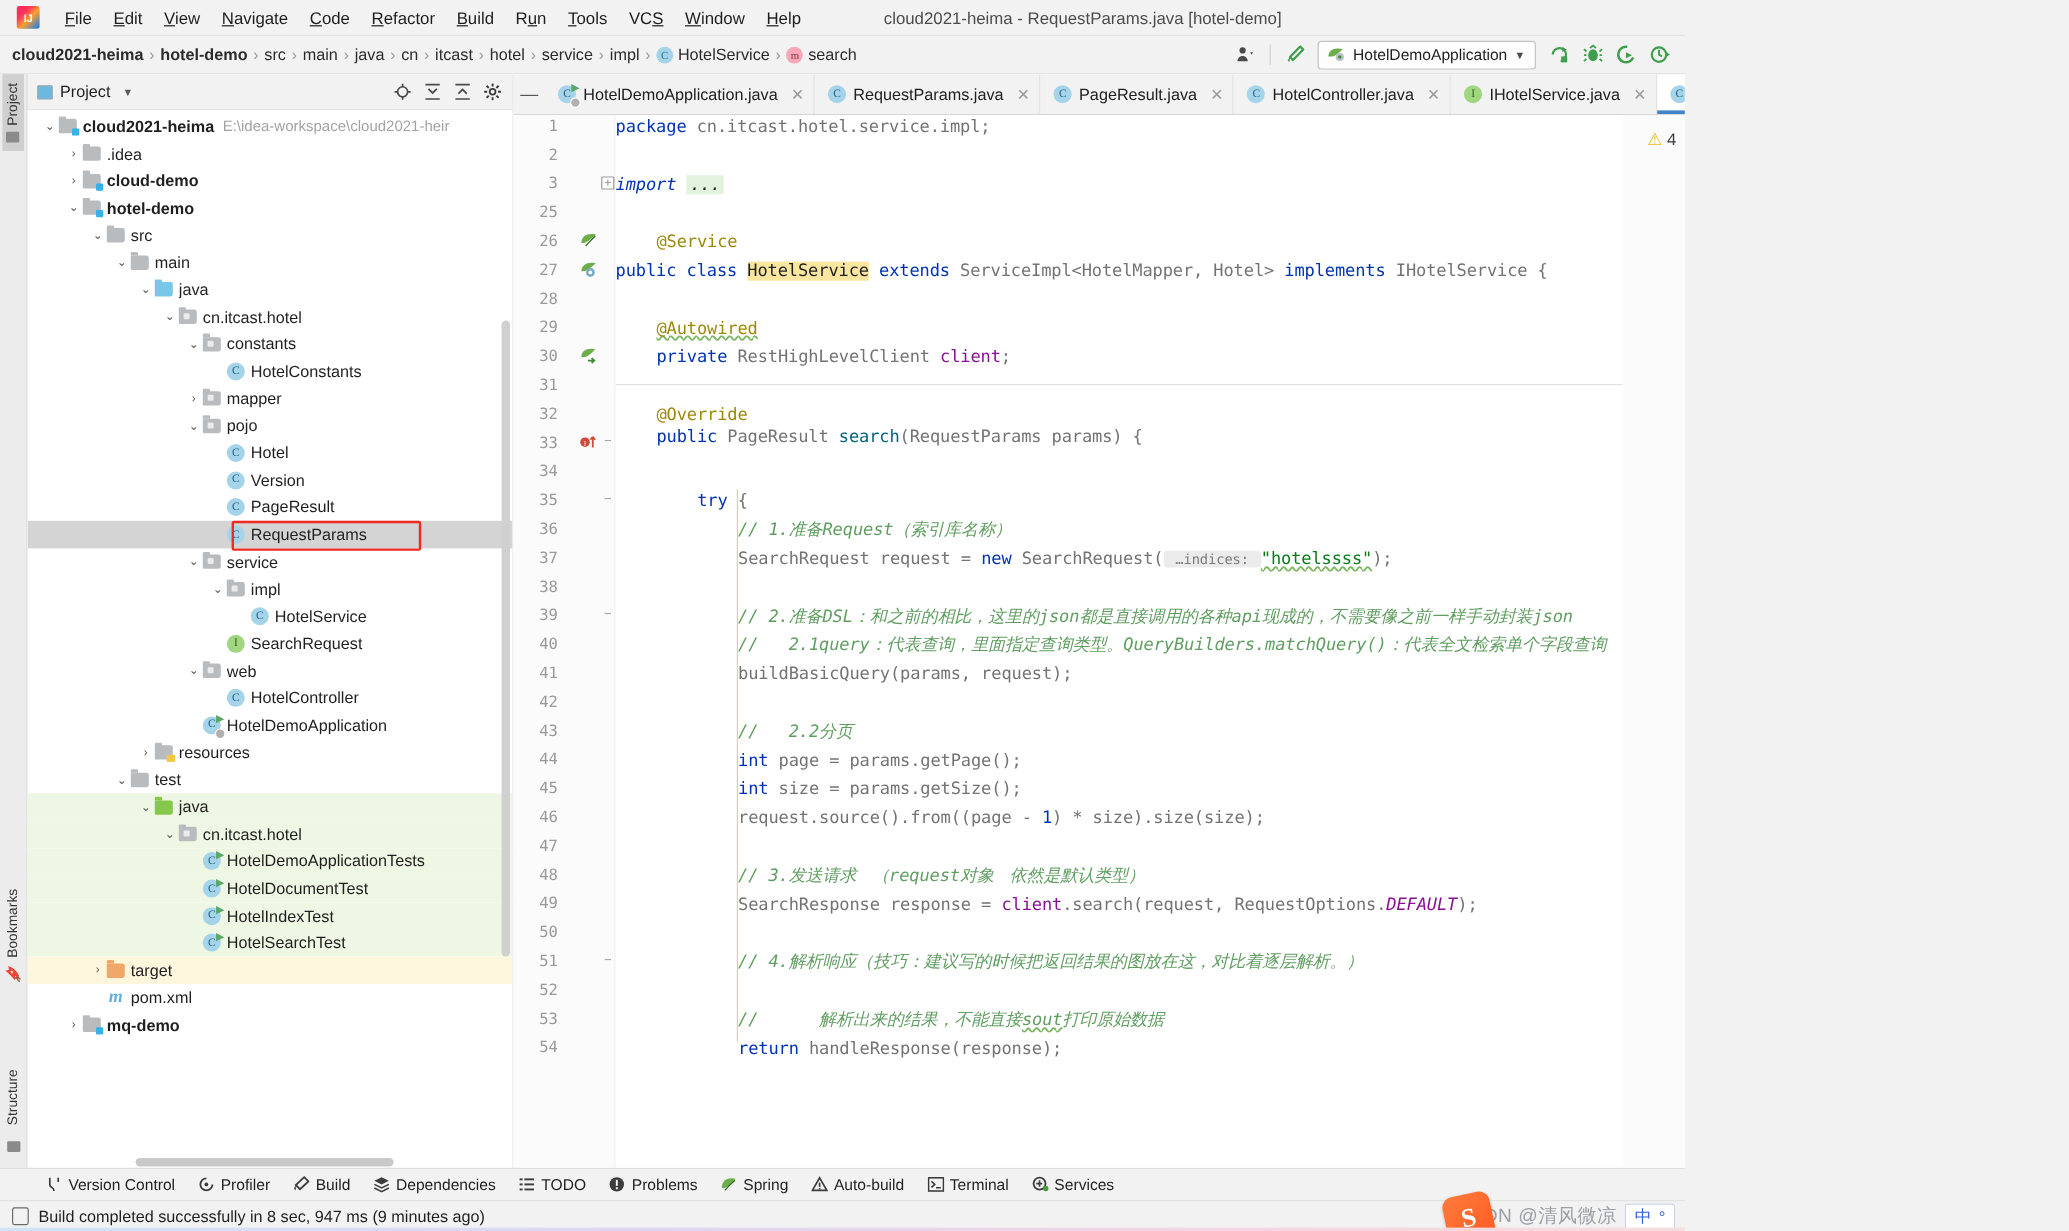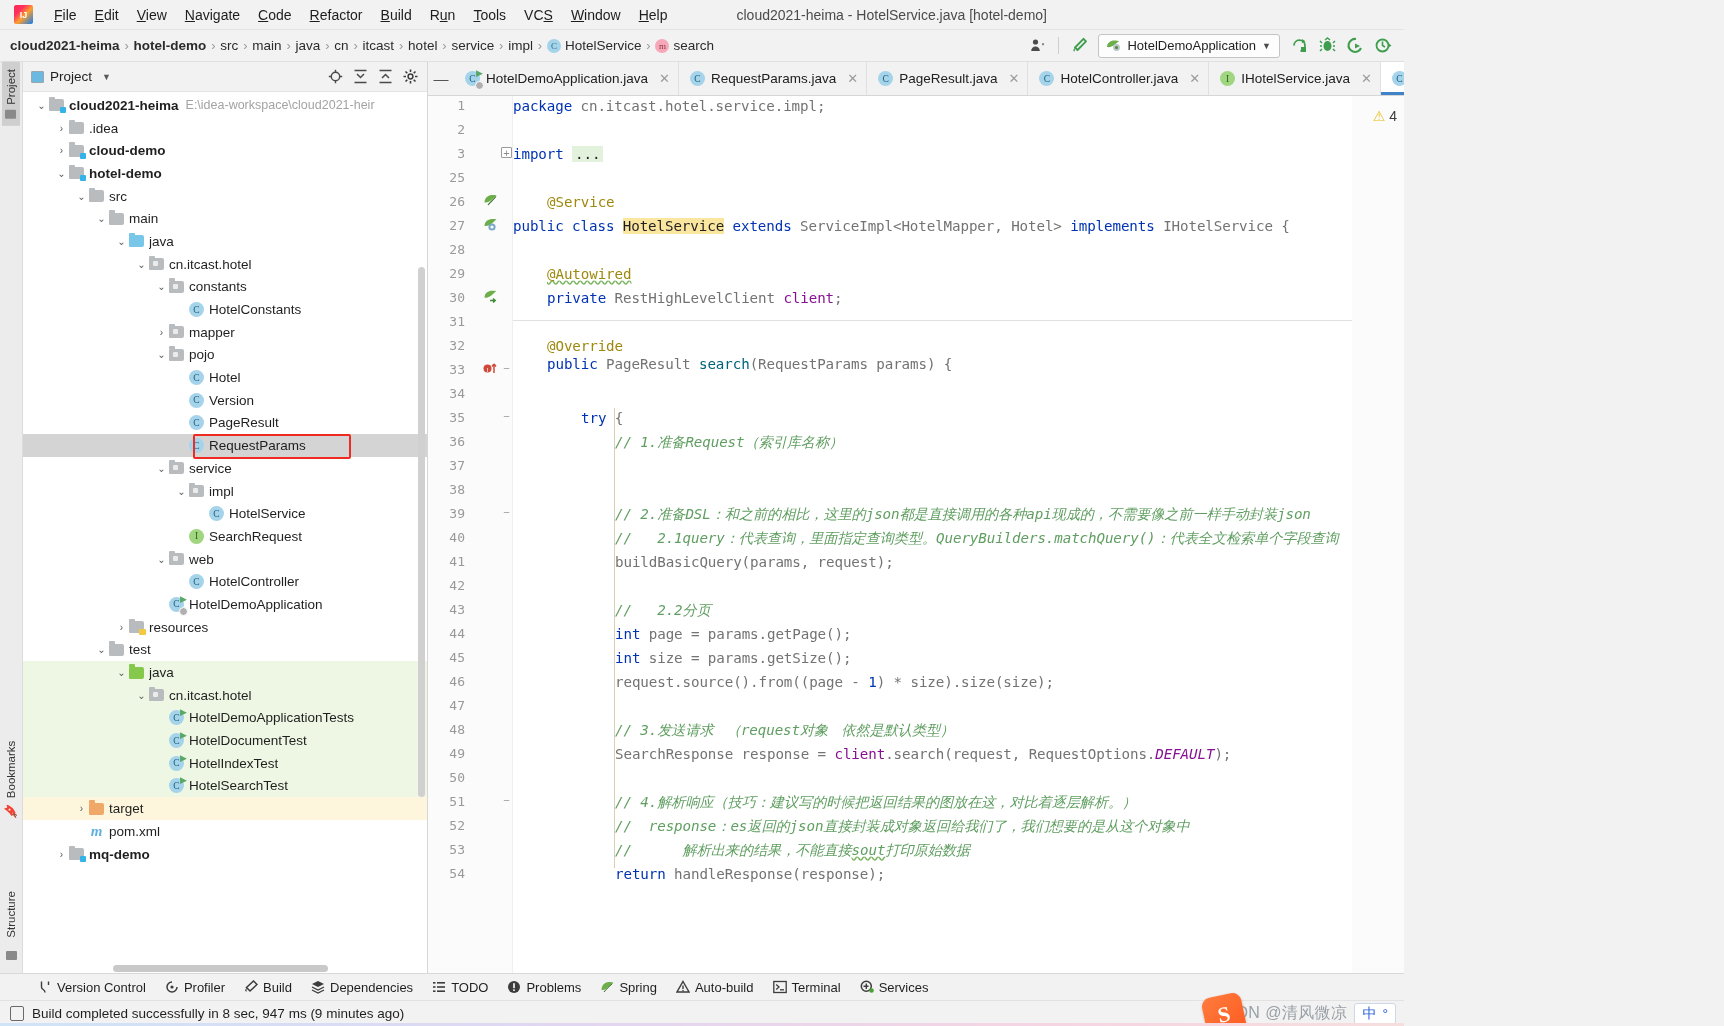--- a/index.html
+++ b/index.html
@@ -260,21 +260,21 @@
     <div class="menu-item"><u>V</u>iew</div>
     <div class="menu-item"><u>N</u>avigate</div>
     <div class="menu-item"><u>C</u>ode</div>
     <div class="menu-item"><u>R</u>efactor</div>
     <div class="menu-item"><u>B</u>uild</div>
     <div class="menu-item">R<u>u</u>n</div>
     <div class="menu-item"><u>T</u>ools</div>
     <div class="menu-item">VC<u>S</u></div>
     <div class="menu-item"><u>W</u>indow</div>
     <div class="menu-item"><u>H</u>elp</div>
-    <div class="win-title">cloud2021-heima - HotelService.java [hotel-demo]</div>
+    <div class="win-title">cloud2021-heima - RequestParams.java [hotel-demo]</div>
   </div>
 
   <div class="navbar">
     <div id="crumbs" style="display:flex;align-items:center;">
         <span class="crumb bold">
           <span>cloud2021-heima</span>
         </span>
         <span class="crumb-sep">›</span>
         <span class="crumb bold">
           <span>hotel-demo</span>
@@ -790,40 +790,40 @@
             <div class="fold" style="top: 267px; color: rgb(154, 154, 154);">−</div>
             <div class="fold" style="top: 315px; color: rgb(154, 154, 154);">−</div>
             <div class="fold" style="top: 411px; color: rgb(154, 154, 154);">−</div>
             <div class="fold" style="top: 699px; color: rgb(154, 154, 154);">−</div>
           </div>
         <div class="codepane" id="codepane">
             <div class="methodbar" style="top: 224px;"></div>
             <div class="indentguide" style="left: 101px; top: 312px; height: 12px; background: rgb(216, 207, 176);"></div>
             <div class="indentguide" style="left: 101px; top: 324px; height: 448px; background: rgb(216, 207, 176);"></div>
             <div class="cline" style="top: 2px; left: 0px;"><span class="kw">package</span> <span class="plain">cn.itcast.hotel.service.impl;</span></div>
-            <div class="cline" style="top: 50px; left: 0px;"><span class="kw">import</span> <span class="hl-dots">...</span></div>
+            <div class="cline" style="top: 50px; left: 0px; font-style: italic;"><span class="kw">import</span> <span class="hl-dots">...</span></div>
             <div class="cline" style="top: 98px; left: 34px;"><span class="ann">@Service</span></div>
             <div class="cline" style="top: 122px; left: 0px;"><span class="kw">public</span> <span class="kw">class</span> <span class="hl-ident">HotelService</span> <span class="kw">extends</span> <span class="plain">ServiceImpl&lt;HotelMapper, Hotel&gt;</span> <span class="kw">implements</span> <span class="plain">IHotelService {</span></div>
             <div class="cline" style="top: 170px; left: 34px;"><span class="ann squiggle-g">@Autowired</span></div>
             <div class="cline" style="top: 194px; left: 34px;"><span class="kw">private</span> <span class="plain">RestHighLevelClient</span> <span class="fld2">client</span><span class="plain">;</span></div>
             <div class="cline" style="top: 242px; left: 34px;"><span class="ann">@Override</span></div>
             <div class="cline" style="top: 260px; left: 34px;"><span class="kw">public</span> <span class="plain">PageResult</span> <span class="mname">search</span><span class="plain">(RequestParams params) {</span></div>
             <div class="cline" style="top: 314px; left: 68px;"><span class="kw">try</span> <span class="plain">{</span></div>
             <div class="cline" style="top: 338px; left: 102px;"><span class="cmt">// 1.</span><span class="cmt cn">准备</span><span class="cmt">Request</span><span class="cmt cn">（索引库名称）</span></div>
+            <div class="cline" style="top: 362px; left: 102px;"><span class="plain">SearchRequest request = </span><span class="kw">new</span><span class="plain"> SearchRequest(</span><span class="hint"> …indices: </span><span class="str squiggle-g">"hotelssss"</span><span class="plain">);</span></div>
             <div class="cline" style="top: 410px; left: 102px;"><span class="cmt">// 2.</span><span class="cmt cn">准备</span><span class="cmt">DSL</span><span class="cmt cn">：和之前的相比，这里的</span><span class="cmt">json</span><span class="cmt cn">都是直接调用的各种</span><span class="cmt">api</span><span class="cmt cn">现成的，不需要像之前一样手动封装</span><span class="cmt">json</span></div>
             <div class="cline" style="top: 434px; left: 102px;"><span class="cmt">//   2.1query</span><span class="cmt cn">：代表查询，里面指定查询类型。</span><span class="cmt">QueryBuilders.matchQuery()</span><span class="cmt cn">：代表全文检索单个字段查询</span></div>
             <div class="cline" style="top: 458px; left: 102px;"><span class="plain">buildBasicQuery(params, request);</span></div>
             <div class="cline" style="top: 506px; left: 102px;"><span class="cmt">//   2.2</span><span class="cmt cn">分页</span></div>
             <div class="cline" style="top: 530px; left: 102px;"><span class="kw">int</span><span class="plain"> page = params.getPage();</span></div>
             <div class="cline" style="top: 554px; left: 102px;"><span class="kw">int</span><span class="plain"> size = params.getSize();</span></div>
             <div class="cline" style="top: 578px; left: 102px;"><span class="plain">request.source().from((page - </span><span class="kw">1</span><span class="plain">) * size).size(size);</span></div>
             <div class="cline" style="top: 626px; left: 102px;"><span class="cmt">// 3.</span><span class="cmt cn">发送请求   （</span><span class="cmt">request</span><span class="cmt cn">对象   依然是默认类型）</span></div>
             <div class="cline" style="top: 650px; left: 102px;"><span class="plain">SearchResponse response = </span><span class="fld2">client</span><span class="plain">.search(request, RequestOptions.</span><span class="stat">DEFAULT</span><span class="plain">);</span></div>
             <div class="cline" style="top: 698px; left: 102px;"><span class="cmt">// 4.</span><span class="cmt cn">解析响应（技巧：建议写的时候把返回结果的图放在这，对比着逐层解析。）</span></div>
-            <div class="cline" style="top: 722px; left: 102px;"><span class="cmt">//  response</span><span class="cmt cn">：</span><span class="cmt">es</span><span class="cmt cn">返回的</span><span class="cmt">json</span><span class="cmt cn">直接封装成对象返回给我们了，我们想要的是从这个对象中</span></div>
             <div class="cline" style="top: 746px; left: 102px;"><span class="cmt">//      </span><span class="cmt cn">解析出来的结果，不能直接</span><span class="cmt squiggle-g">sout</span><span class="cmt cn">打印原始数据</span></div>
             <div class="cline" style="top: 770px; left: 102px;"><span class="kw">return</span><span class="plain"> handleResponse(response);</span></div>
           </div>
         <div class="rightgutter">
           <div class="warnbadge">
             <span class="tri">⚠</span>
             <span>4</span>
           </div>
         </div>
       </div>

